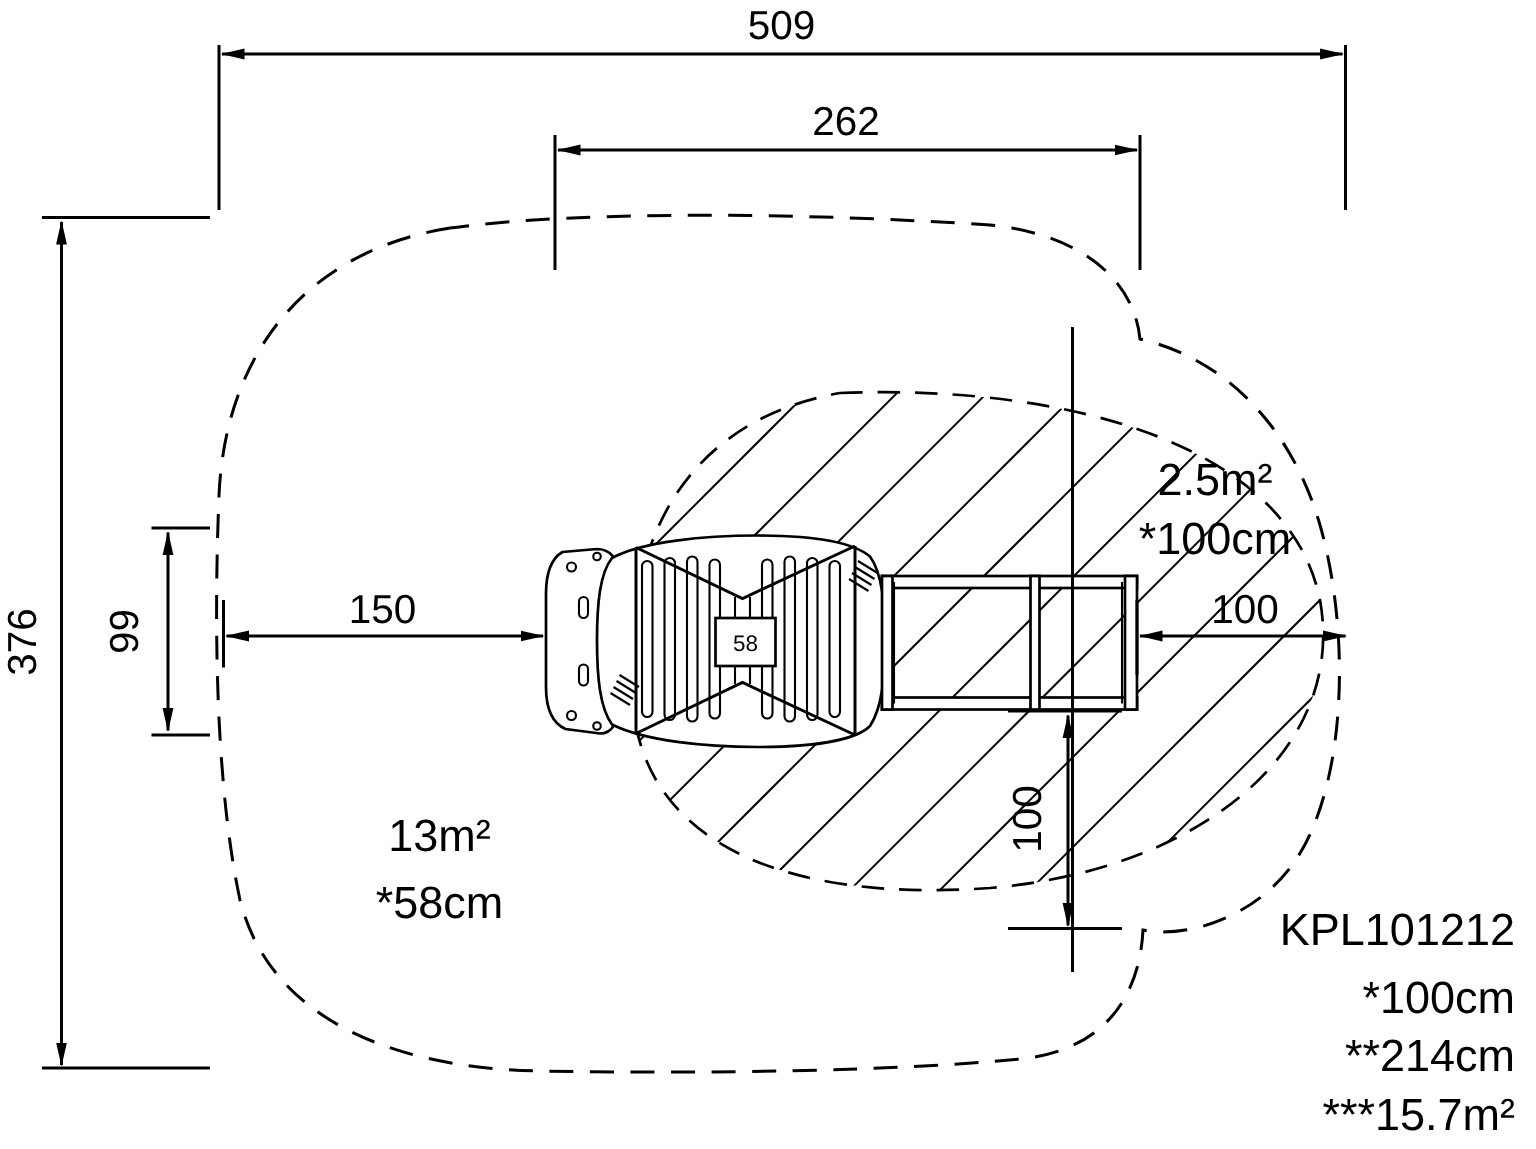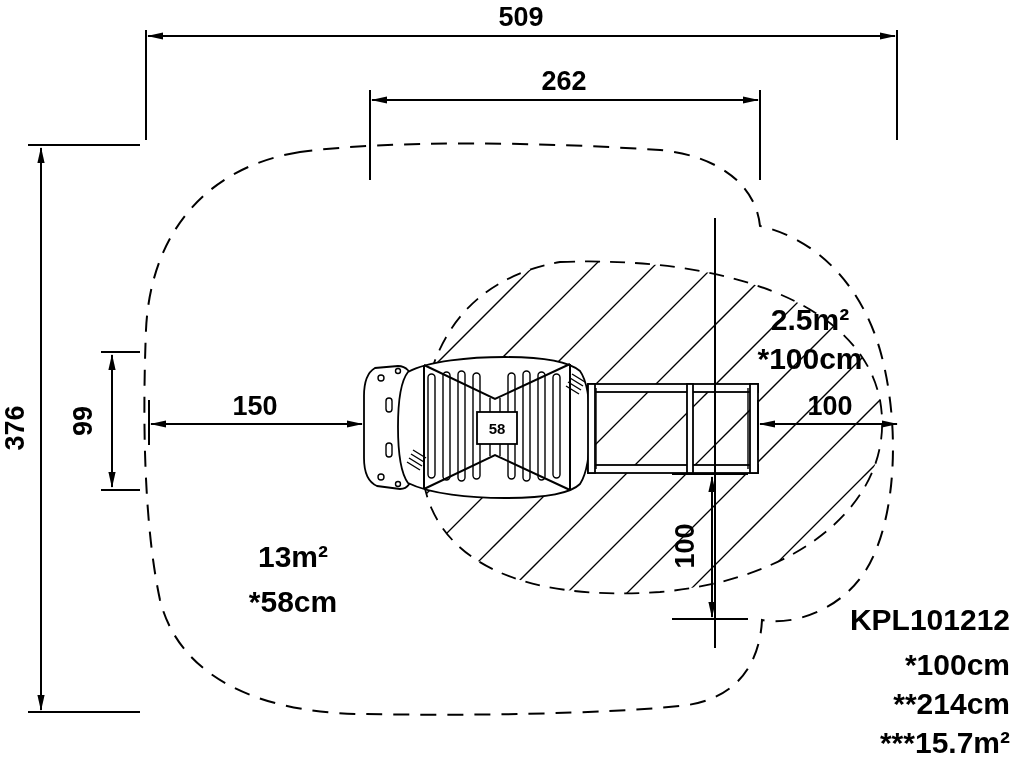--- a/index.html
+++ b/index.html
@@ -11,21 +11,20 @@
     width: 1024px;
     height: 766px;
     overflow: hidden;
     font-family: "Liberation Sans", sans-serif;
   }
   #drawing-root {
     position: relative;
     width: 956px;
     height: 766px;
     background: #ffffff;
-    font-weight: bold;
   }
   svg#plan {
     position: absolute;
     left: 0;
     top: 0;
     width: 1024px;
     height: 766px;
     display: block;
   }
   .dim-text {

